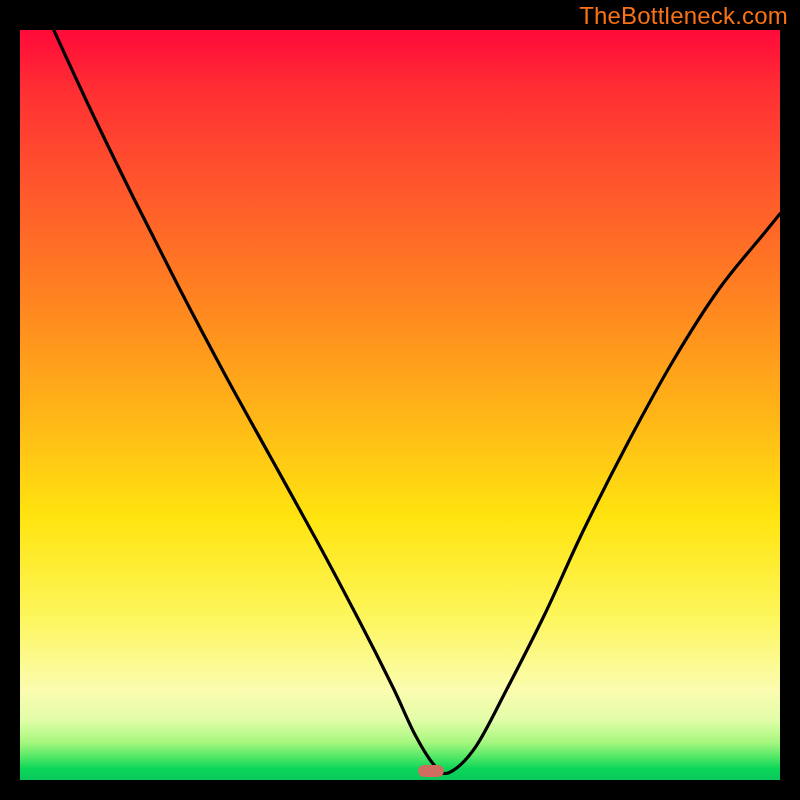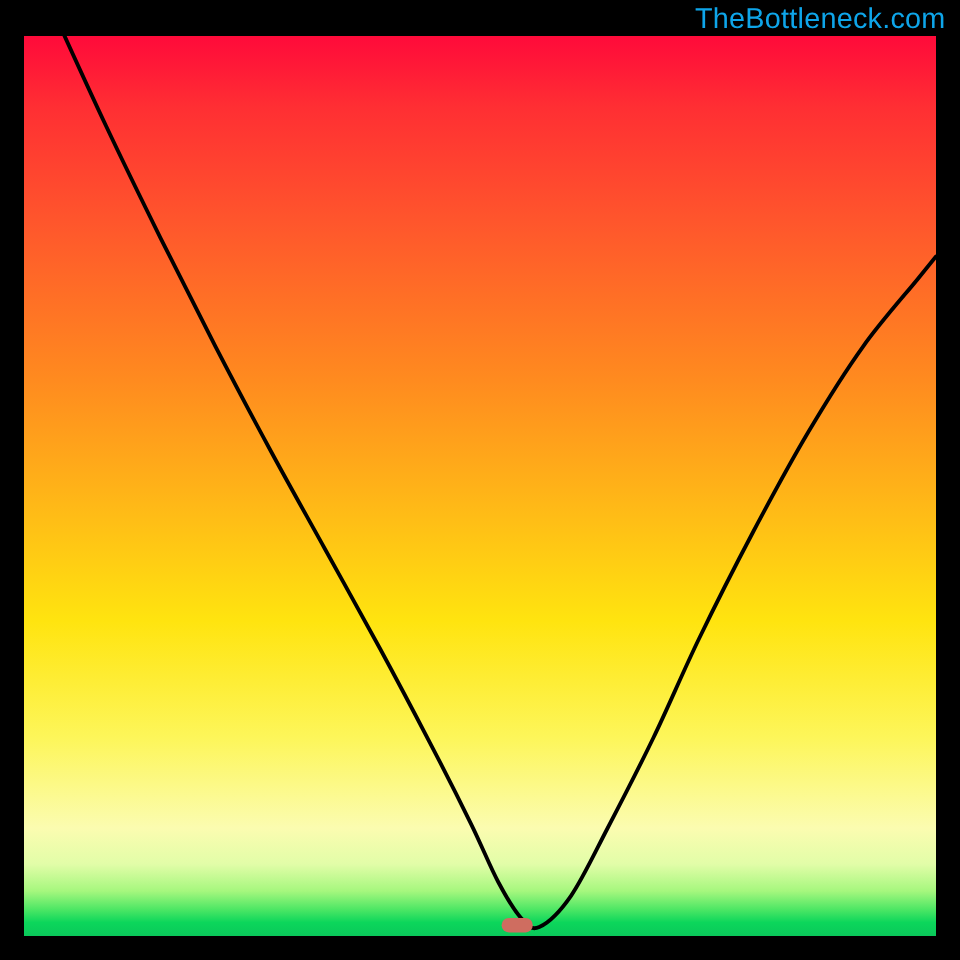--- a/index.html
+++ b/index.html
@@ -37,21 +37,21 @@
       #a6f77e 95%,
       #4fe765 97%,
       #0cd65b 98.5%,
       #0ac85a 100%
     );
   }
   .watermark {
     position: absolute;
     top: 2px;
     right: 12px;
-    color: #0ea5e9;
+    color: #f97316;
     font-size: 24px;
     font-weight: 500;
     letter-spacing: 0.2px;
     user-select: none;
   }
   svg.curve {
     position: absolute;
     left: 0;
     top: 0;
     width: 760px;

